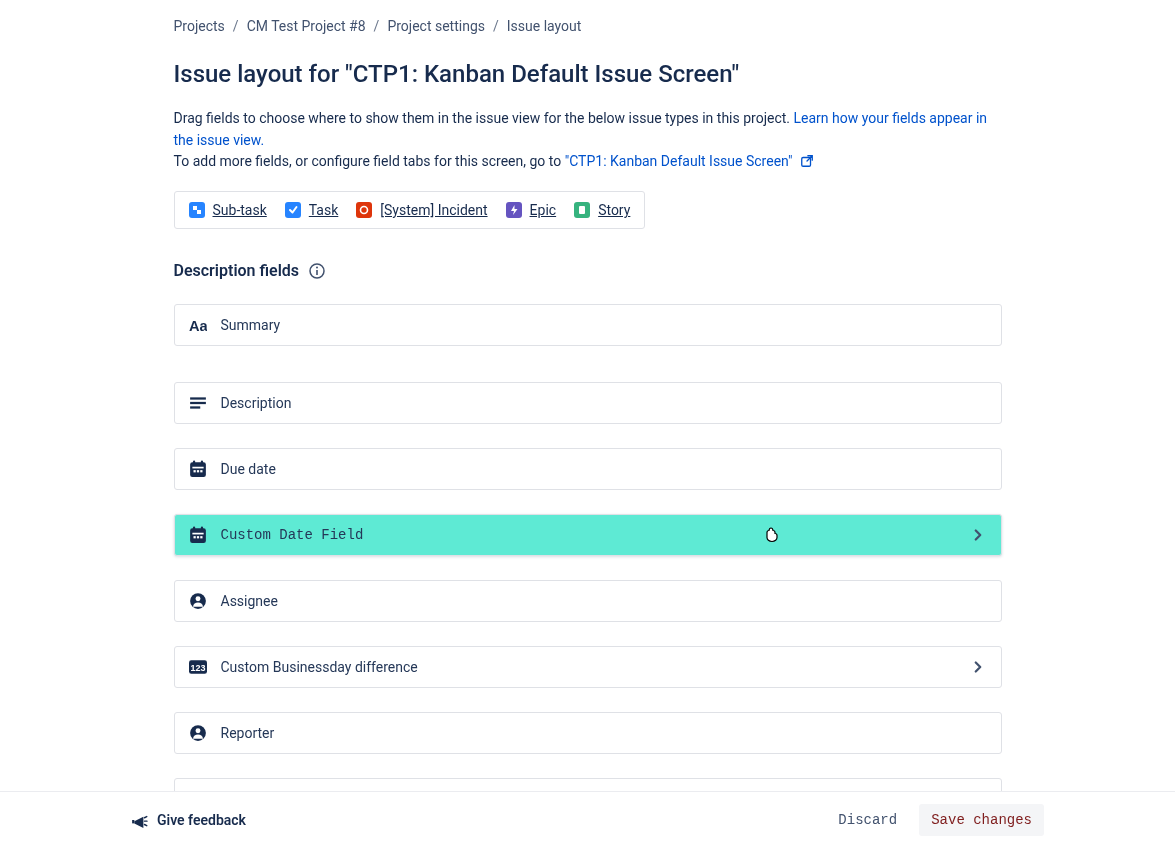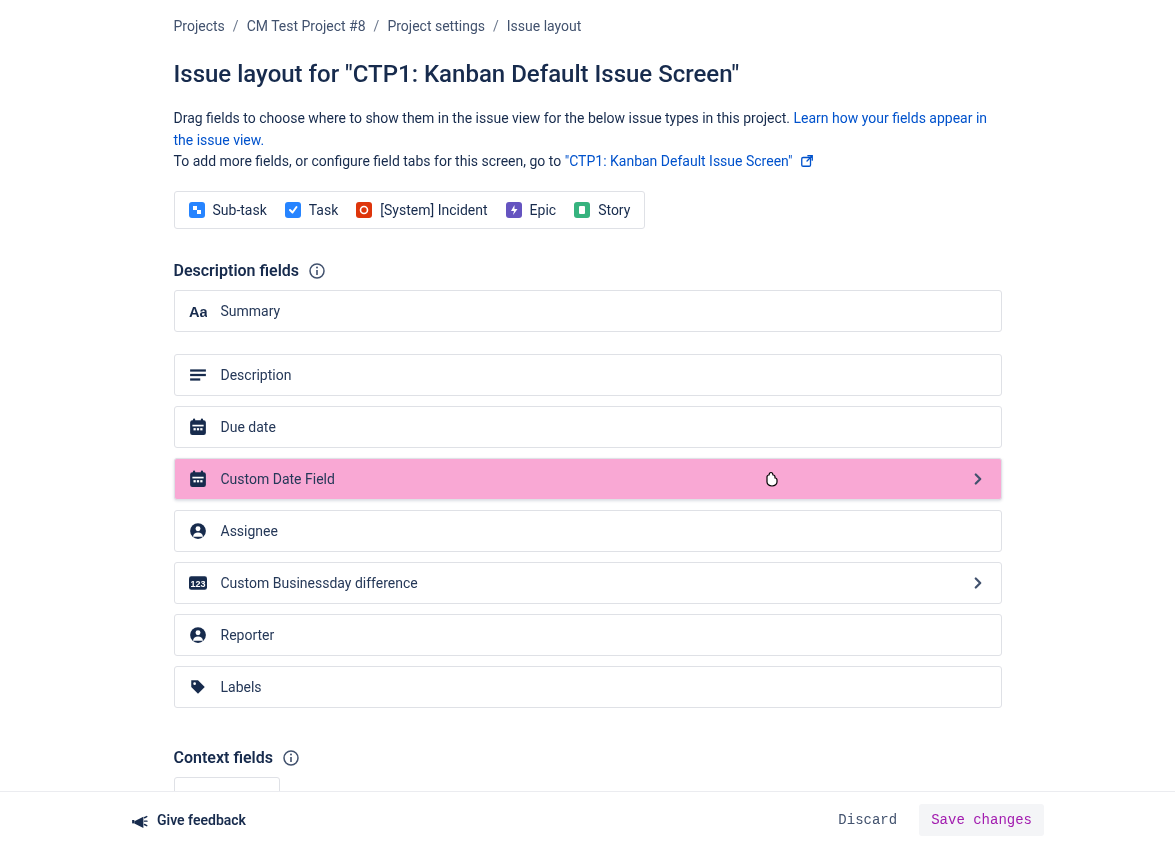--- a/index.html
+++ b/index.html
@@ -39,20 +39,21 @@
   .intro .link { color: #0052CC; cursor: pointer; }
   .intro .link .ext-icon { margin-left: 4px; vertical-align: -2px; }
   .issue-types {
     display: inline-flex;
     align-items: center;
     gap: 18px;
     border: 1px solid #DFE1E6;
     border-radius: 3px;
     padding: 10px 14px;
     margin-bottom: 32px;
+    text-decoration: underline;
   }
   .issue-type {
     display: inline-flex;
     align-items: center;
     gap: 8px;
     font-size: 14px;
     color: #172B4D;
   }
   .it-icon {
     width: 16px; height: 16px;
@@ -98,24 +99,26 @@
     border: 1px solid #DFE1E6;
     border-radius: 3px;
     background: #fff;
     display: flex;
     align-items: center;
     padding: 11px 14px;
     gap: 14px;
     color: #253858;
     cursor: grab;
     position: relative;
+    margin-top: 14px;
   }
   .field-row.hovered {
-    background: #f9a8d4;
+    background: #5eead4;
     box-shadow: 0 1px 3px rgba(9,30,66,0.15);
+    font-family: Liberation Mono, monospace;
   }
   .field-row .chevron {
     margin-left: auto;
     color: #42526E;
   }
   .field-icon {
     width: 18px; height: 18px;
     color: #172B4D;
     flex-shrink: 0;
   }
@@ -169,21 +172,21 @@
   .btn-secondary {
     background: #F4F5F7;
     color: #42526E;
     display: inline-flex;
     align-items: center;
     gap: 8px;
     margin-left: 10px;
   }
   .btn-disabled {
     background: #F4F5F7;
-    color: #a21caf;
+    color: #7f1d1d;
     margin-left: 10px;
     cursor: not-allowed;
   }
 </style>
 </head>
 <body>
 
 <svg width="0" height="0" style="position:absolute">
   <defs>
     <g id="ic-info">

